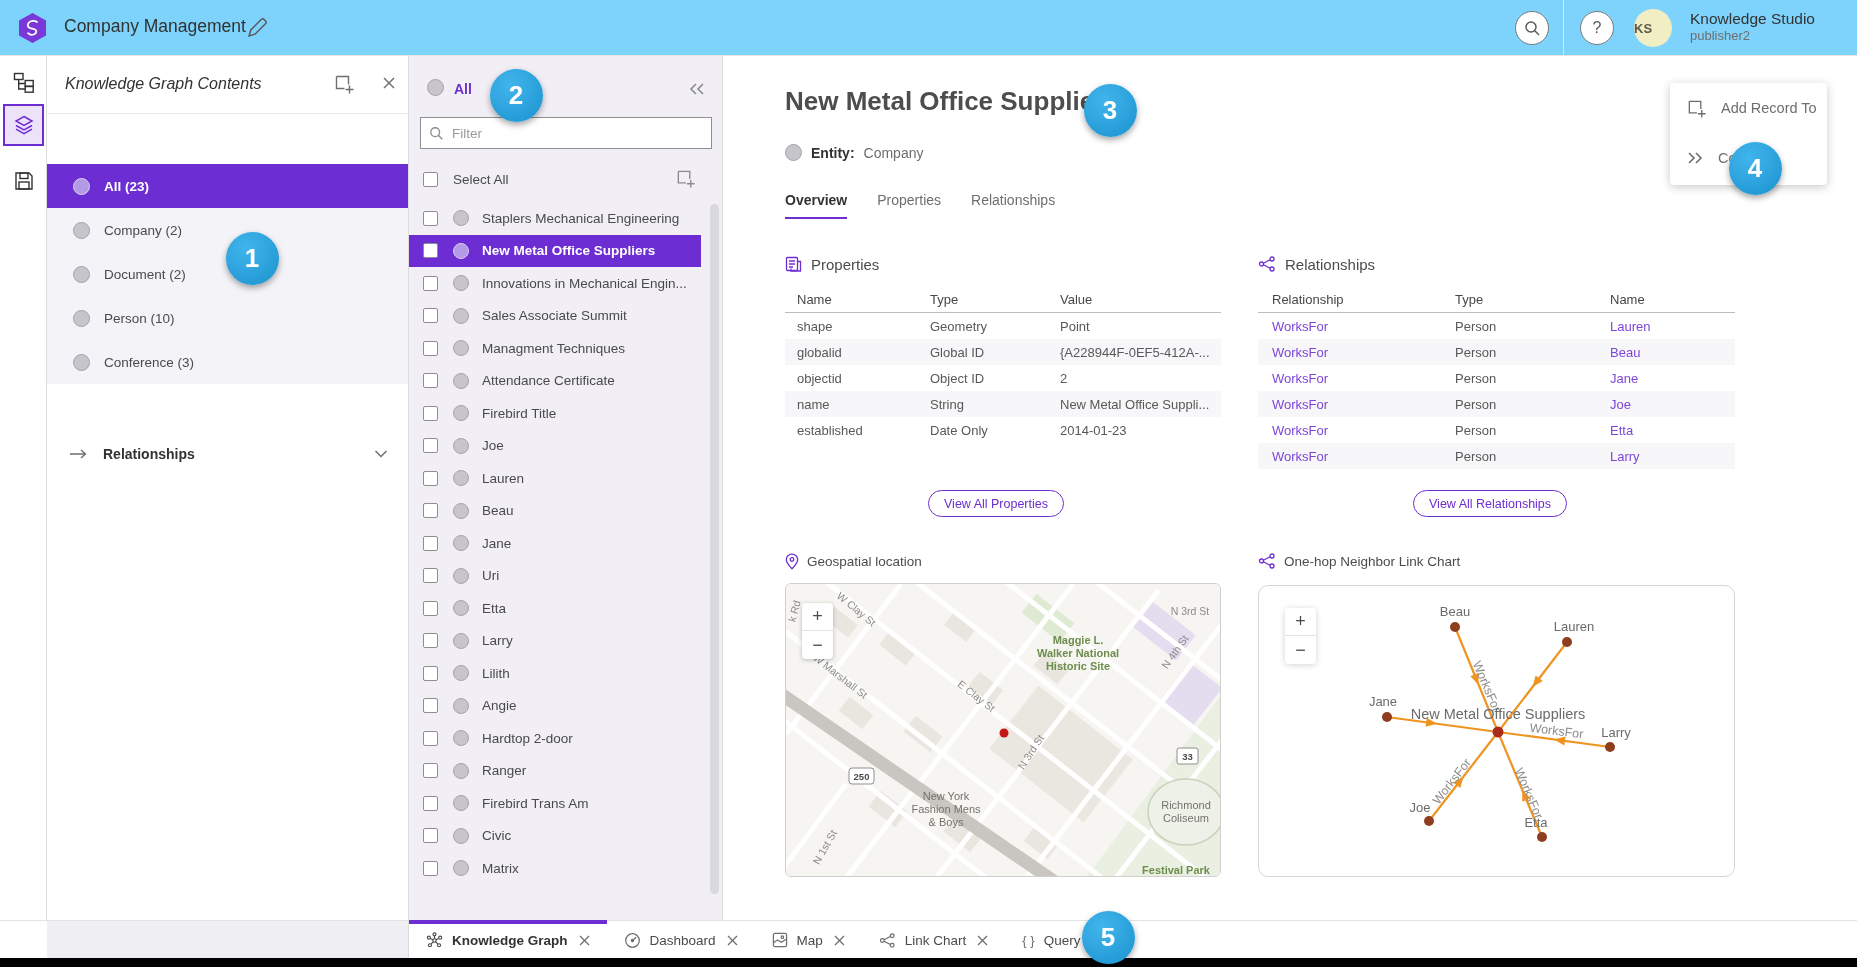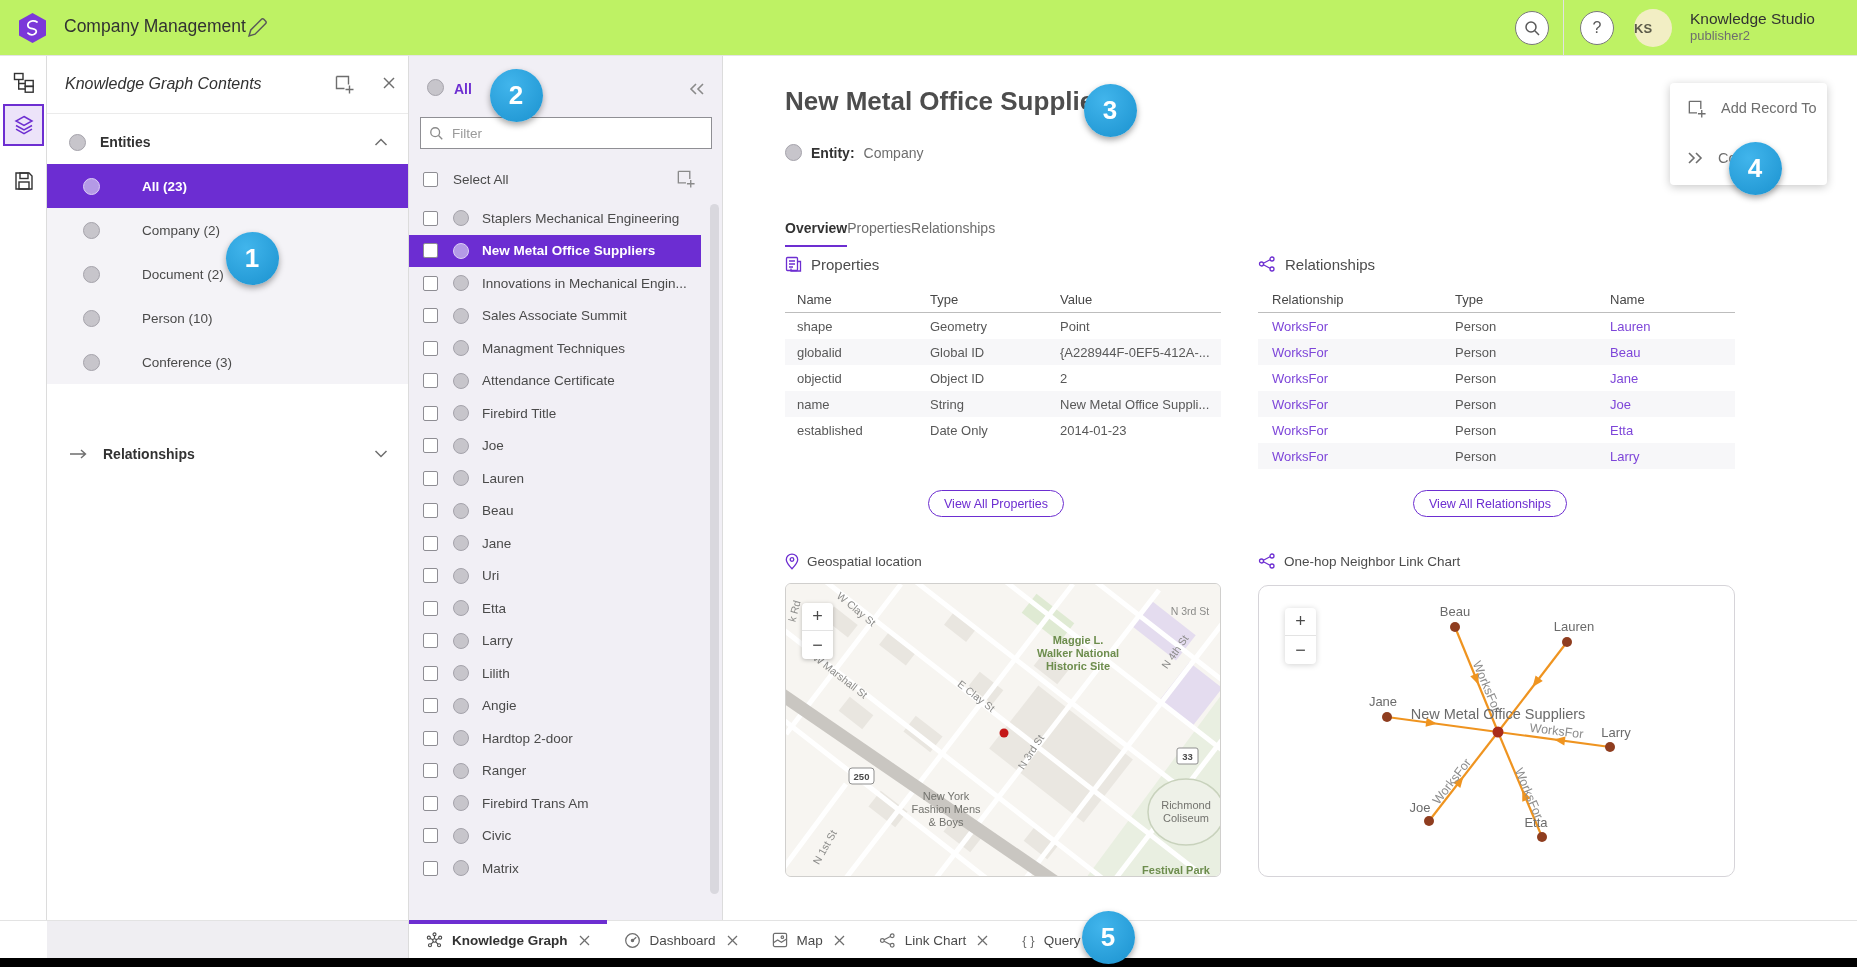--- a/index.html
+++ b/index.html
@@ -2,21 +2,21 @@
 <html><head>
 <meta charset="utf-8">
 <style>
   * { box-sizing: border-box; margin: 0; padding: 0; }
   html,body { background:#fff; }
   .app { position:relative; width:1857px; height:967px; overflow:hidden;
          font-family:"Liberation Sans", sans-serif; color:#4a4a4a; background:#fff; }
   svg { display:block; }
 
   
-  .topbar { position:absolute; left:0; top:0; width:1857px; height:56px; background:#bef264;
+  .topbar { position:absolute; left:0; top:0; width:1857px; height:56px; background:#7dd3fc;
             border-bottom:1px solid #e4e4e4; z-index:20; }
   .logo { position:absolute; left:17px; top:12px; width:31px; height:32px; }
   .app-title { position:absolute; left:64px; top:16px; font-size:17.5px; font-weight:500; color:#323232; }
   .edit-btn { position:absolute; left:244px; top:15px; width:26px; height:26px; cursor:pointer; }
   .circle-btn { position:absolute; top:11px; width:34px; height:34px; border:1px solid #7a7a7a;
                 border-radius:50%; background:#fff; display:flex; align-items:center; justify-content:center;
                 font-size:16px; color:#595959; }
   .top-divider { position:absolute; left:1563px; top:0; width:1px; height:56px; background:#e2e2e2; }
   .avatar { position:absolute; left:1634px; top:9px; width:38px; height:38px; border-radius:50%;
             background:#f2eec4; display:flex; align-items:center; justify-content:flex-start;
@@ -33,22 +33,22 @@
               background:#ece3f9; display:flex; align-items:center; justify-content:center; }
 
   
   .contents { position:absolute; left:47px; top:56px; width:362px; height:864px; background:#fff;
               border-right:1px solid #dcdcdc; }
   .contents-hd { position:absolute; left:0; top:0; width:100%; height:58px; border-bottom:1px solid #ebebeb; }
   .contents-title { position:absolute; left:18px; top:19px; font-size:16px; color:#323232;font-style:italic; }
   .hd-ic { position:absolute; top:17px; width:22px; height:22px; }
   .c-row { position:absolute; left:0; width:100%; height:44px; display:flex; align-items:center; padding-left:22px; }
   .c-items { position:absolute; left:0; top:108px; width:100%; }
-  .c-item { position:relative; width:100%; height:44px; display:flex; align-items:center; padding-left:36px;
-            background:#f4f3f7; font-size:13.5px; color:#4a4a4a;gap:28px; }
+  .c-item { position:relative; width:100%; height:44px; display:flex; align-items:center; padding-left:26px;
+            background:#f4f3f7; font-size:13.5px; color:#4a4a4a; }
   .c-item.sel { background:#6c2dd2; color:#fff; font-weight:700; }
   .type-dot { width:17px; height:17px; border-radius:50%; background:#c7c5cb; border:1px solid #a5a3ab; flex:0 0 auto; }
   .sel .type-dot, .l-item.sel .type-dot { background:#b49ae6; border-color:#dccdf6; }
   .c-label { margin-left:14px; }
   .c-hd-label { margin-left:14px; font-size:14px; font-weight:600; color:#323232; }
   .chev-right { position:absolute; right:20px; top:50%; transform:translateY(-50%); }
 
   
   .listpanel { position:absolute; left:409px; top:56px; width:314px; height:864px; background:#f1eff5;
                border-right:1px solid #dcdcdc; }
@@ -69,21 +69,21 @@
   .l-item .type-dot { width:16px; height:16px; margin-left:15px; }
   .l-label { margin-left:13px; white-space:nowrap; }
   .l-item.sel { background:#6c2dd2; color:#fff; font-weight:700; }
   .scrollbar { position:absolute; right:3px; top:148px; width:9px; height:690px; border-radius:5px; background:#d9d8de; }
 
   
   .main { position:absolute; left:723px; top:56px; width:1134px; height:864px; background:#fff; }
   .d-title { position:absolute; left:62px; top:30px; font-size:26px; font-weight:600; color:#4d4d4d; }
   .d-entity { position:absolute; left:62px; top:76px; display:flex; align-items:center; gap:9px; font-size:14px;margin-top:12px; }
   .d-entity b { color:#323232; } .d-entity span.t { color:#6e6e6e; }
-  .d-tabs { position:absolute; left:62px; top:136px; display:flex; font-size:14px; color:#6e6e6e;margin-top:28px; }
+  .d-tabs { position:absolute; left:62px; top:136px; display:flex; gap:30px; font-size:14px; color:#6e6e6e; }
   .d-tab { padding-bottom:9px; border-bottom:2.5px solid transparent; cursor:pointer; }
   .d-tab.active { color:#323232; font-weight:600; border-bottom-color:#6d2ed1; }
   .sec-hd { position:absolute; top:196px; height:24px; display:flex; align-items:center; gap:9px;
             font-size:15px; color:#4c4c4c; }
   .tbl { position:absolute; top:230px; font-size:13px; color:#585858; }
   .tbl .thead, .tbl .trow { display:grid; height:26px; align-items:center; }
   .tbl.left-t { left:62px; width:436px; }
   .tbl.left-t .thead, .tbl.left-t .trow { grid-template-columns:133px 130px 1fr; padding-left:12px; }
   .tbl.right-t { left:535px; width:477px; }
   .tbl.right-t .thead, .tbl.right-t .trow { grid-template-columns:183px 155px 1fr; padding-left:14px; }
@@ -222,29 +222,20 @@
         </svg>
       </span>
       <span class="hd-ic" style="left:332px;">
         <svg width="20" height="20" viewBox="0 0 20 20" stroke="#6e6e6e" stroke-width="1.4">
             <line x1="5" y1="5" x2="15" y2="15"></line>
             <line x1="15" y1="5" x2="5" y2="15"></line>
           </svg>
       </span>
     </div>
 
-    <div class="c-row" style="top:64px;">
-      <span class="type-dot"></span>
-      <span class="c-hd-label">Entities</span>
-      <span class="chev-right">
-        <svg width="14" height="9" viewBox="0 0 14 9" fill="none" stroke="#6e6e6e" stroke-width="1.5">
-            <path d="M1.5 7.5L7 2l5.5 5.5"></path>
-          </svg>
-      </span>
-    </div>
 
     <div class="c-items">
       <div class="c-item sel">
         <span class="type-dot"></span>
         <span class="c-label">All (23)</span>
       </div>
       <div class="c-item">
         <span class="type-dot"></span>
         <span class="c-label">Company (2)</span>
       </div>

